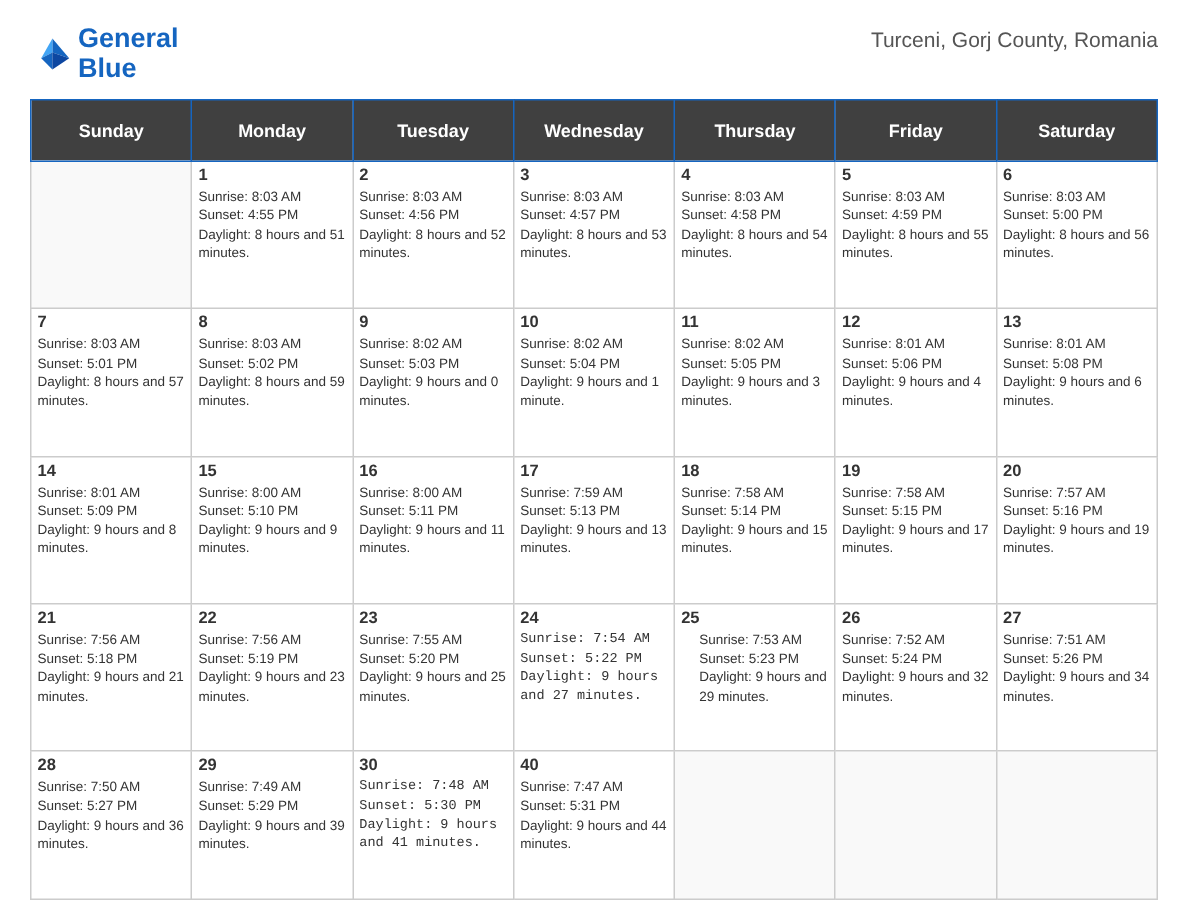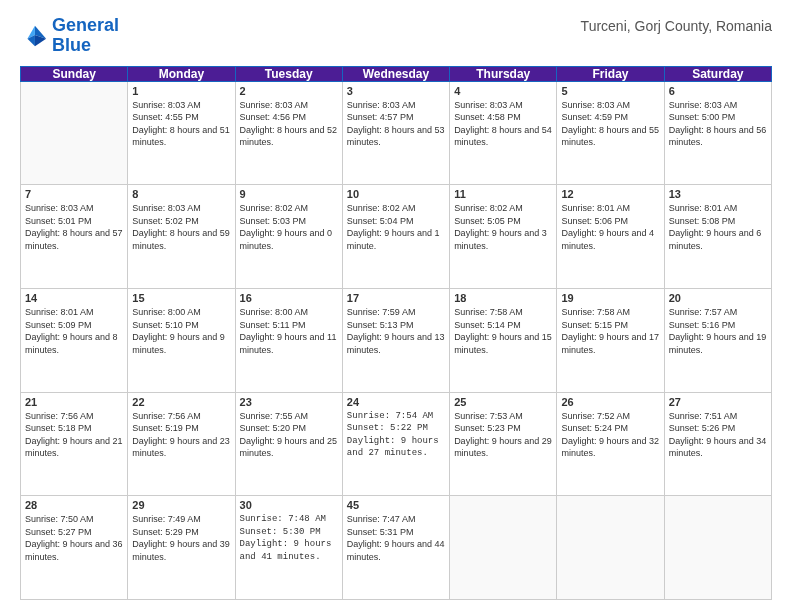--- a/index.html
+++ b/index.html
@@ -57,26 +57,26 @@
       margin-left: 24px;
     }
     .calendar {
       flex: 1;
       border: 1px solid #ccc;
       border-collapse: collapse;
       width: 100%;
       table-layout: fixed;
     }
     .calendar th {
-      background-color: #4c1d95;
+      background-color: #404040;
       color: #fff;
       text-align: center;
       font-size: 12px;
       font-weight: bold;
-      padding: 0 2px;
+      padding: 13px 2px;
       border: 1px solid #1565c0;
     }
     .calendar td {
       vertical-align: top;
       border: 1px solid #ccc;
       padding: 3px 4px;
       font-size: 9.5px;
       color: #333;
       width: calc(100% / 7);
       height: 90px;
@@ -280,21 +280,21 @@
 Daylight: 9 hours and 25 minutes.</div>
           </td>
           <td>
             <span class="day-number">24</span>
             <div class="day-info" style="white-space: pre-line; font-family: Liberation Mono, monospace;">Sunrise: 7:54 AM
 Sunset: 5:22 PM
 Daylight: 9 hours and 27 minutes.</div>
           </td>
           <td>
             <span class="day-number">25</span>
-            <div class="day-info" style="white-space: pre-line;">Sunrise: 7:53 AM
+            <div class="day-info" style="white-space: pre-line; margin-left: 12px;">Sunrise: 7:53 AM
 Sunset: 5:23 PM
 Daylight: 9 hours and 29 minutes.</div>
           </td>
           <td>
             <span class="day-number">26</span>
             <div class="day-info" style="white-space: pre-line;">Sunrise: 7:52 AM
 Sunset: 5:24 PM
 Daylight: 9 hours and 32 minutes.</div>
           </td>
           <td>
@@ -317,21 +317,21 @@
 Sunset: 5:29 PM
 Daylight: 9 hours and 39 minutes.</div>
           </td>
           <td>
             <span class="day-number">30</span>
             <div class="day-info" style="white-space: pre-line; font-family: Liberation Mono, monospace;">Sunrise: 7:48 AM
 Sunset: 5:30 PM
 Daylight: 9 hours and 41 minutes.</div>
           </td>
           <td>
-            <span class="day-number">45</span>
+            <span class="day-number">40</span>
             <div class="day-info" style="white-space: pre-line;">Sunrise: 7:47 AM
 Sunset: 5:31 PM
 Daylight: 9 hours and 44 minutes.</div>
           </td>
           <td class="empty-cell"></td>
           <td class="empty-cell"></td>
           <td class="empty-cell"></td>
         </tr>
       </tbody>
   </table>

